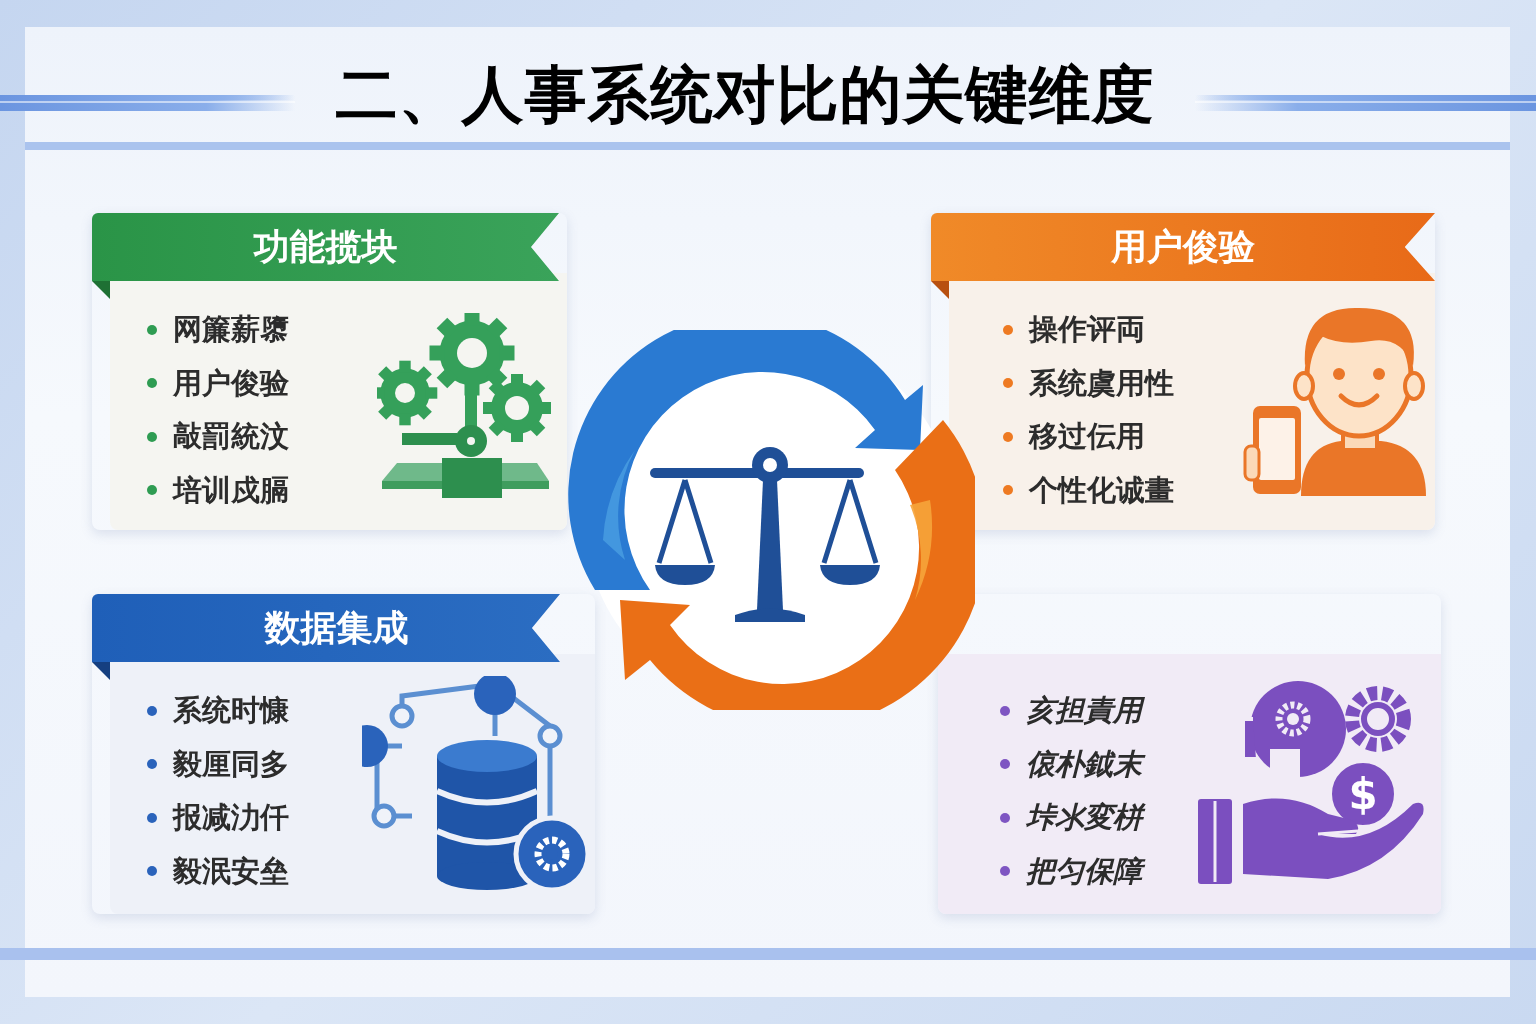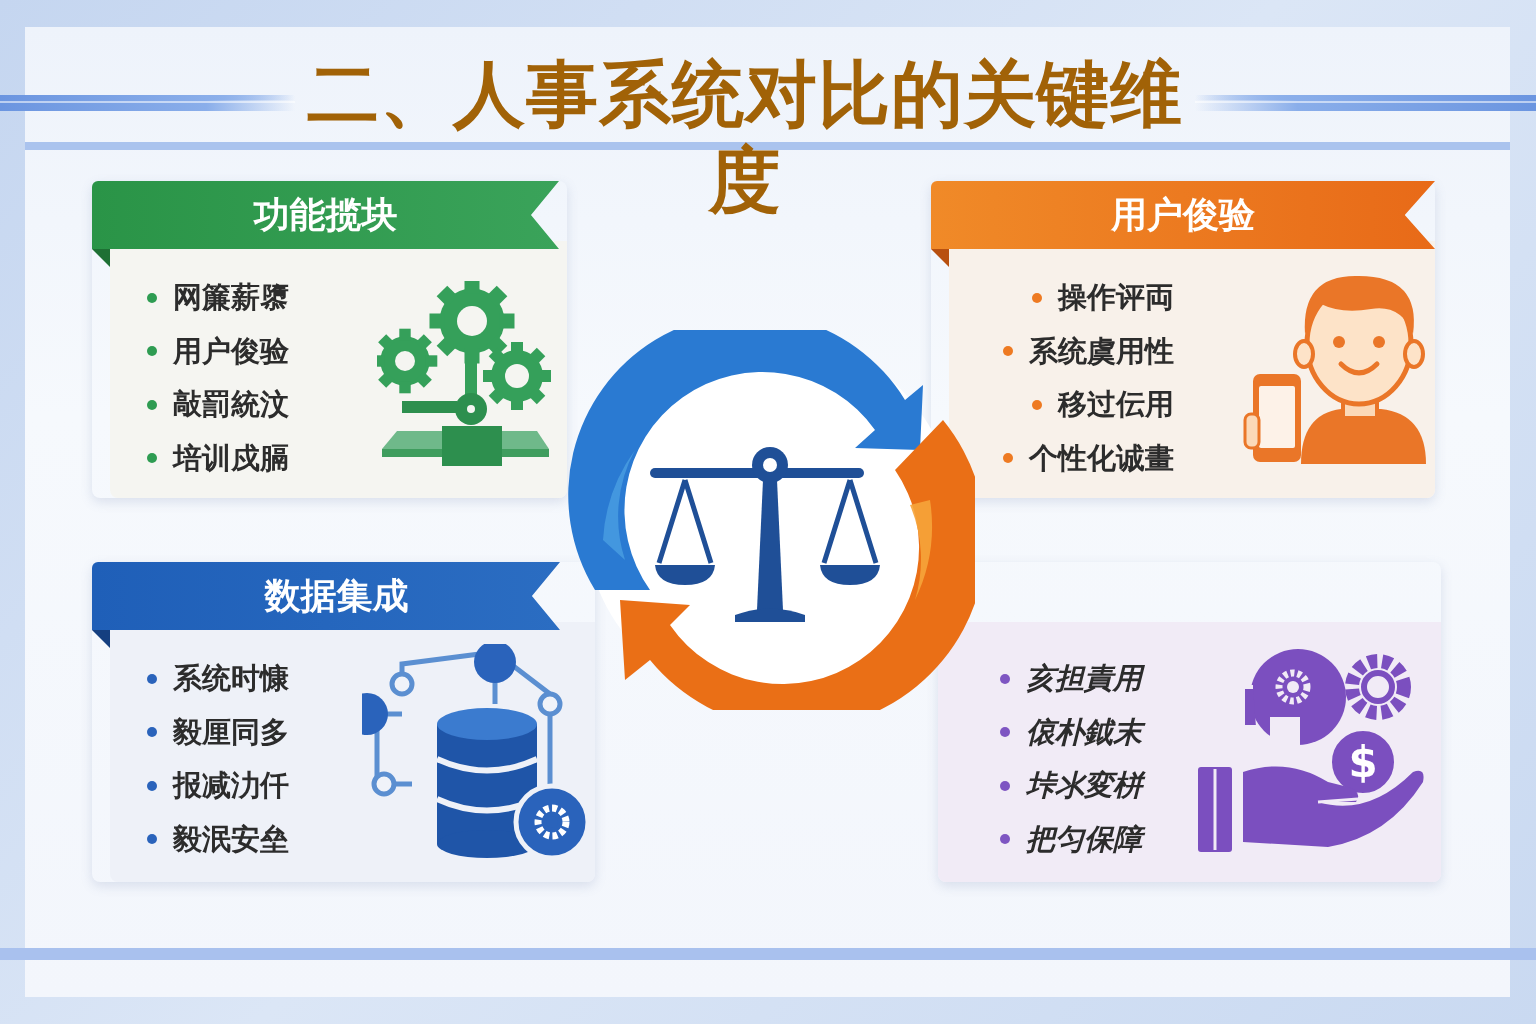--- a/index.html
+++ b/index.html
@@ -21,46 +21,47 @@
   }
   .title-stripe::before, .title-stripe::after {
     content: ""; position: absolute; left: 0; right: 0; height: 5px;
   }
   .title-stripe::before { top: 0; background: inherit; }
   .stripe-left { left: 0; width: 295px; background: linear-gradient(90deg, #6b95e0 0%, #8aaeea 70%, rgba(140,175,235,0) 100%); }
   .stripe-right { left: 1195px; width: 341px; background: linear-gradient(90deg, rgba(140,175,235,0) 0%, #8aaeea 30%, #6b95e0 100%); }
   .stripe-left::after, .stripe-right::after { top: 6px; height: 2px; background: rgba(255,255,255,0.55); }
   .page-title {
     position: absolute; left: 300px; top: 52px; width: 890px; text-align: center;
-    font-family: Liberation Serif, serif; font-weight: bold;
-    font-size: 72px; letter-spacing: 1px; color: #a16207; line-height: 86px;
+    font-family: Liberation Sans, sans-serif; font-weight: bold;
+    font-size: 62px; letter-spacing: 1px; color: #000000; line-height: 86px;
   }
 
   .card {
     position: absolute; border-radius: 8px;
     box-shadow: 0 4px 12px rgba(90,110,160,0.18);
+    margin-top: 32px;
   }
   .card-body {
     position: absolute; left: 18px; right: 0; top: 60px; bottom: 0;
     border-radius: 0 0 8px 8px;
   }
   .ribbon {
     position: absolute; left: 0; top: 0; height: 68px; color: #fff;
     font-weight: bold; font-size: 36px; line-height: 68px; text-align: center;
     border-radius: 6px 0 0 0;
     clip-path: polygon(0 0, 100% 0, 94% 50%, 100% 100%, 0 100%);
   }
   .ribbon-fold {
     position: absolute; left: 0; top: 68px; width: 18px; height: 18px;
     clip-path: polygon(0 0, 100% 0, 100% 100%);
   }
   .bullets { position: absolute; left: 55px; top: 90px; list-style: none; }
   .bullets li {
     font-size: 29px; color: #2c2c2c; line-height: 53.5px; font-weight: bold;
-    display: flex; align-items: center; justify-content: flex-end;
+    display: flex; align-items: center;
   }
   .dot { width: 10px; height: 10px; border-radius: 50%; margin-right: 16px; flex: none; }
   .illus { position: absolute; }
 
   
   #card-func { left: 92px; top: 181px; width: 475px; height: 317px; }
   #card-func .card-body { background: #f5f5f1; }
   #card-func .ribbon { width: 467px; background: linear-gradient(90deg, #2a9447, #3aa35a); }
   #card-func .ribbon-fold { background: #1e7034; }
   #card-func .dot { background: #2e9c52; }

